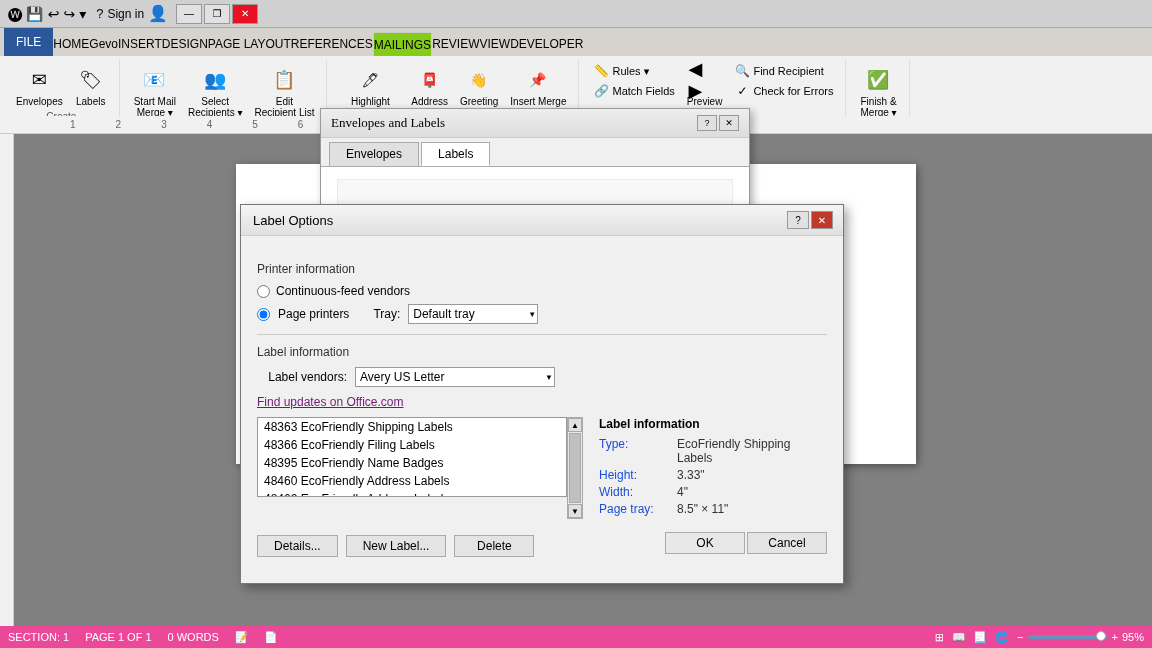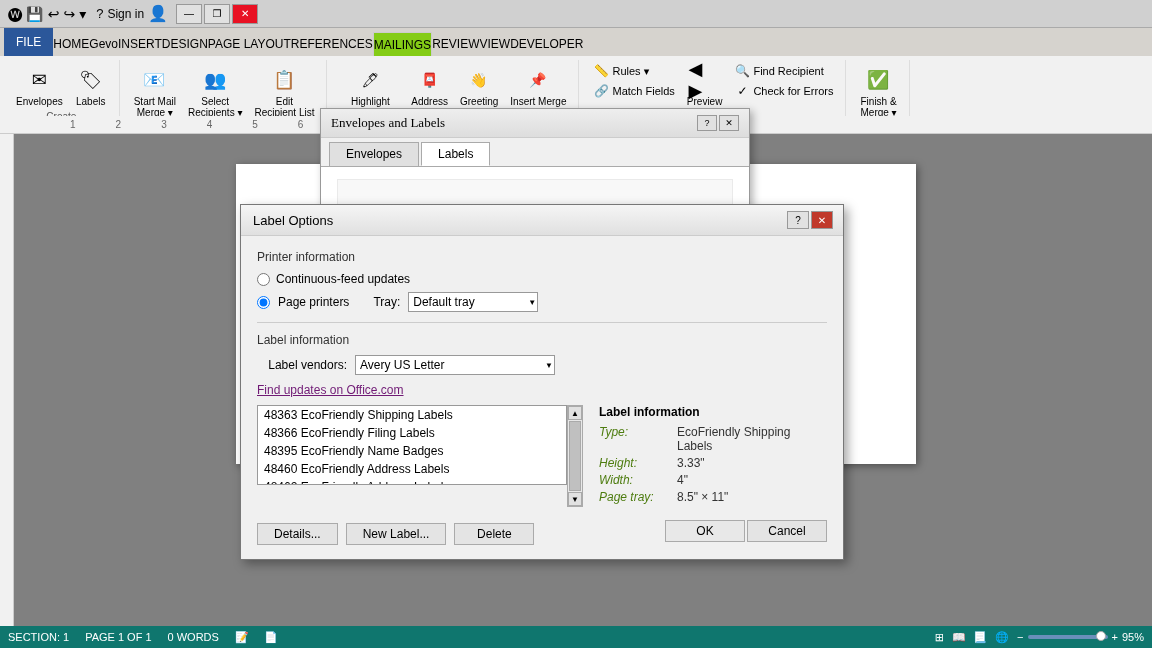--- a/index.html
+++ b/index.html
@@ -22,21 +22,21 @@
     .ribbon-group-label { font-size: 10px; color: #555; margin-top: 2px; text-align: center; }
     .ribbon-items { display: flex; gap: 4px; align-items: flex-start; }
     .ribbon-item { display: flex; flex-direction: column; align-items: center; cursor: pointer; padding: 2px 4px; min-width: 40px; }
     .ribbon-icon { width: 32px; height: 32px; display: flex; align-items: center; justify-content: center; font-size: 18px; }
     .ribbon-item-label { font-size: 10px; text-align: center; white-space: nowrap; }
     .ribbon-item.small { flex-direction: row; min-width: auto; padding: 1px 4px; gap: 3px; }
     .ribbon-item.small .ribbon-icon { width: 16px; height: 16px; font-size: 12px; }
     .ribbon-item.small .ribbon-item-label { font-size: 11px; }
 
     
-    .status-bar { position: absolute; bottom: 0; left: 0; right: 0; height: 22px; background: #0f766e; color: white; font-size: 11px; display: flex; align-items: center; padding: 4px 8px; gap: 16px; }
+    .status-bar { position: absolute; bottom: 0; left: 0; right: 0; height: 22px; background: #ec4899; color: white; font-size: 11px; display: flex; align-items: center; padding: 4px 8px; gap: 16px; }
     .status-right { margin-left: auto; display: flex; align-items: center; gap: 8px; }
     .zoom-slider { display: flex; align-items: center; gap: 4px; }
 
     
     .doc-area { background: #808080; position: absolute; top: 116px; left: 0; right: 0; bottom: 22px; overflow: hidden; }
     .ruler-h { background: #f1f1f1; height: 18px; border-bottom: 1px solid #ccc; display: flex; align-items: center; padding-left: 60px; font-size: 10px; color: #666; }
     .ruler-v { position: absolute; left: 0; top: 18px; width: 14px; background: #f1f1f1; border-right: 1px solid #ccc; height: calc(100% - 18px); }
     .doc-page { background: white; width: 680px; margin: 30px auto 0; min-height: 300px; box-shadow: 2px 2px 8px rgba(0,0,0,0.4); }
 
     
@@ -51,39 +51,39 @@
     .env-content { background: white; padding: 12px 16px; min-height: 200px; }
     .btn { padding: 3px 16px; font-size: 12px; border: 1px solid #aaa; background: #e4e4e4; cursor: pointer; min-width: 80px; text-align: center; }
 
     
     .label-dialog { position: absolute; top: 156px; left: 240px; width: 604px; background: #f0f0f0; border: 1px solid #777; box-shadow: 4px 4px 10px rgba(0,0,0,0.35); z-index: 20; margin-top: 48px; }
     .label-dialog-title { background: linear-gradient(to bottom, #f5f5f5, #e0e0e0); padding: 6px 10px 6px 12px; font-size: 13px; border-bottom: 1px solid #ccc; display: flex; align-items: center; }
     .label-dialog-title-text { flex: 1; }
     .label-dialog-btns { display: flex; gap: 2px; }
     .label-dialog-ctrl { width: 22px; height: 18px; background: #e1e1e1; border: 1px solid #999; font-size: 10px; display: flex; align-items: center; justify-content: center; cursor: pointer; }
     .label-dialog-ctrl.close-btn { background: #c0392b; color: white; }
-    .label-dialog-body { padding: 14px 16px; }
+    .label-dialog-body { padding: 26px 16px; }
     .section-label { font-size: 12px; margin-bottom: 8px; color: #333; }
     .radio-row { display: flex; align-items: center; gap: 6px; margin-bottom: 6px; font-size: 12px; }
     .radio-row input[type=radio] { margin: 0; }
     .tray-row { display: flex; align-items: center; gap: 8px; font-size: 12px; }
     .separator { height: 1px; background: #ccc; margin: 10px 0; }
     .field-row { display: flex; align-items: center; gap: 8px; margin-bottom: 8px; }
     .field-label { font-size: 12px; width: 90px; text-align: right; }
     .link-text { color: #701a75; font-size: 12px; text-decoration: underline; cursor: pointer; margin-bottom: 8px; }
     .product-label { font-size: 12px; margin-bottom: 4px; }
     .product-list { width: 310px; height: 80px; border: 1px solid #999; background: white; overflow-y: auto; font-size: 12px; }
     .product-list-item { padding: 2px 6px; cursor: pointer; white-space: nowrap; }
     .scrollbar { width: 16px; background: #e8e8e8; border: 1px solid #aaa; display: flex; flex-direction: column; align-items: center; }
     .scroll-up, .scroll-down { width: 14px; height: 14px; background: #e1e1e1; border: 1px solid #aaa; display: flex; align-items: center; justify-content: center; font-size: 8px; cursor: pointer; }
     .scroll-thumb { flex: 1; width: 12px; background: #c0c0c0; border: 1px solid #aaa; margin: 1px; }
     .label-info-panel { flex: 1; padding-left: 16px; font-size: 12px; }
     .label-info-title { font-weight: bold; margin-bottom: 6px; }
     .label-info-row { display: flex; gap: 8px; margin-bottom: 3px; }
-    .label-info-key { min-width: 70px; color: #4d7c0f; font-style: italic; }
+    .label-info-key { min-width: 70px; color: #1d4ed8; }
     .label-info-val { color: #333; }
     .action-buttons { display: flex; gap: 8px; margin-top: 6px; }
 
     
     .select-wrapper { position: relative; display: inline-block; }
     .select-wrapper select { padding: 2px 24px 2px 4px; appearance: none; -webkit-appearance: none; font-size: 12px; border: 1px solid #999; background: white; min-width: 130px; }
     .select-arrow { position: absolute; right: 2px; top: 50%; transform: translateY(-50%); pointer-events: none; font-size: 8px; }
   </style>
 </head>
 <body>
@@ -265,21 +265,21 @@
     <span class="label-dialog-title-text">Label Options</span>
     <div class="label-dialog-btns">
       <div class="label-dialog-ctrl">?</div>
       <div class="label-dialog-ctrl close-btn">✕</div>
     </div>
   </div>
   <div class="label-dialog-body">
     <div class="section-label">Printer information</div>
     <div class="radio-row">
       <input type="radio" name="printer" style="">
-      <span>Continuous-feed updates</span>
+      <span>Continuous-feed vendors</span>
     </div>
     <div class="tray-row">
       <input type="radio" name="printer" checked="" style="">
       <span>Page printers</span>
       <span style="margin-left:16px;">Tray:</span>
       <div class="select-wrapper">
         <select>
           <option>Default tray</option>
         </select>
         <span class="select-arrow">▼</span>

